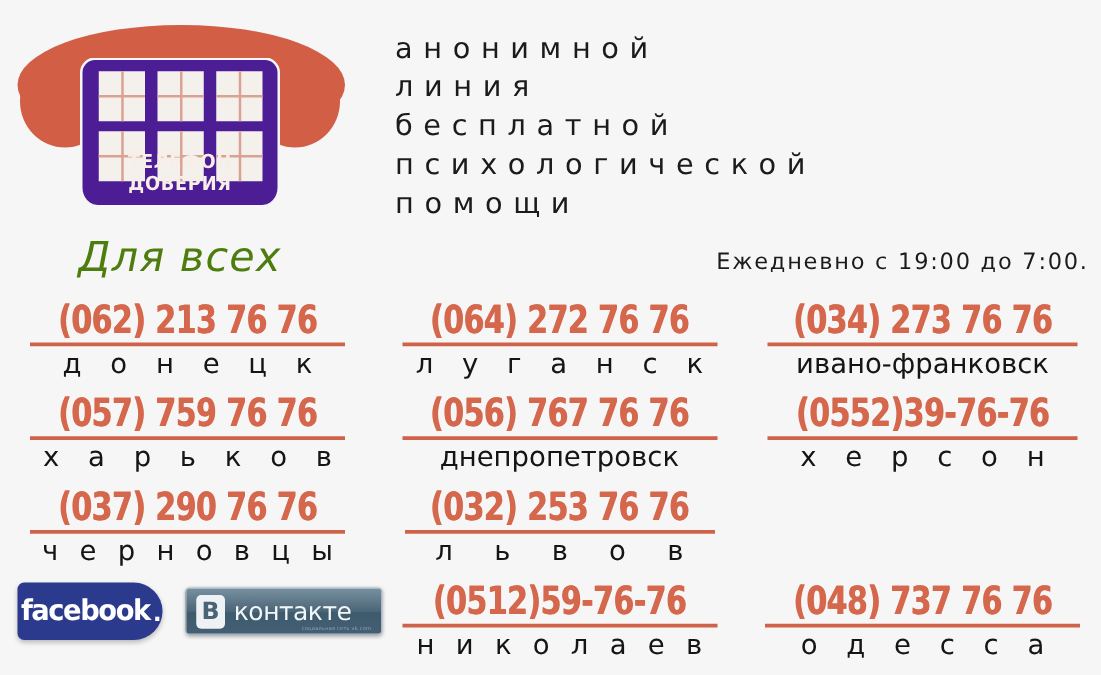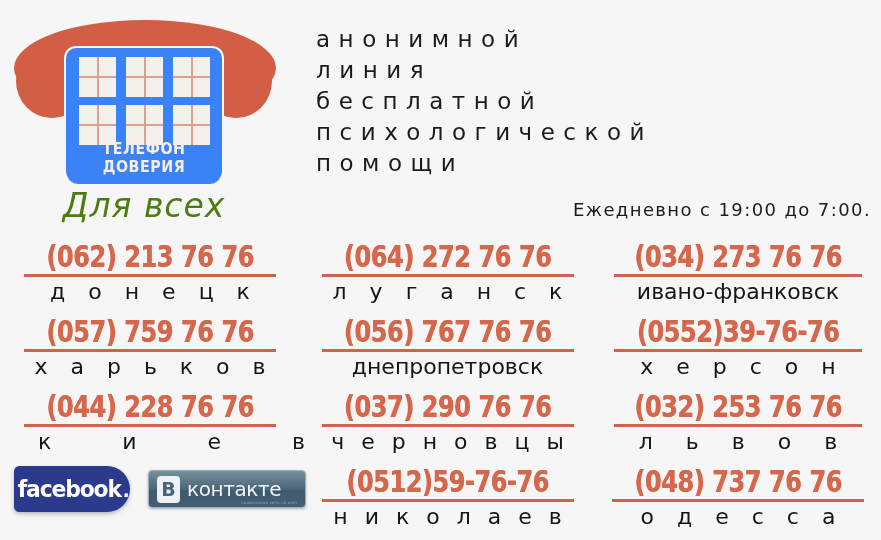--- a/index.html
+++ b/index.html
@@ -62,22 +62,22 @@
     background: #d25f45;
     border-radius: 36px / 37px;
   }
 
   
   .phone-body {
     position: absolute;
     left: 56px;
     top: 32px;
     width: 160px;
-    height: 138px;
-    background: #3b82f6;
+    height: 118px;
+    background: #4c1d95;
     border-radius: 12px 12px 14px 14px;
     border-top: 2px solid #f6f6f6;
     border-left: 2px solid #f6f6f6;
     border-right: 2px solid #f6f6f6;
   }
 
   .window-grid {
     position: absolute;
     left: 13px;
     top: 9px;
@@ -234,21 +234,20 @@
   }
 
   .fb-badge {
     position: relative;
     width: 116px;
     height: 46px;
     background: #2b3a8c;
     border-radius: 6px 26px 26px 6px;
     display: flex;
     align-items: center;
-    justify-content: center;
     box-shadow: 0 2px 4px rgba(0,0,0,0.25);
   }
   .fb-badge .fb-text {
     color: #ffffff;
     font-family: "DejaVu Sans", sans-serif;
     font-weight: bold;
     font-size: 23px;
     letter-spacing: -1.2px;
     transform: scaleX(0.95);
   }
@@ -361,25 +360,20 @@
       <div class="cell c2">
         <span class="num">(056) 767 76 76</span>
         <div class="rule"></div>
         <span class="city sp-none">днепропетровск</span>
       </div>
       <div class="cell c3">
         <span class="num">(0552)39-76-76</span>
         <div class="rule"></div>
         <span class="city sp-mid">х е р с о н</span>
       </div>
-      <div class="cell c1">
-        <span class="num">(044) 228 76 76</span>
-        <div class="rule"></div>
-        <span class="city sp-xwide">к и е в</span>
-      </div>
       <div class="cell c2">
         <span class="num">(037) 290 76 76</span>
         <div class="rule"></div>
         <span class="city sp-small">ч е р н о в ц ы</span>
       </div>
       <div class="cell c3">
         <span class="num">(032) 253 76 76</span>
         <div class="rule"></div>
         <span class="city sp-wide">л ь в о в</span>
       </div>

